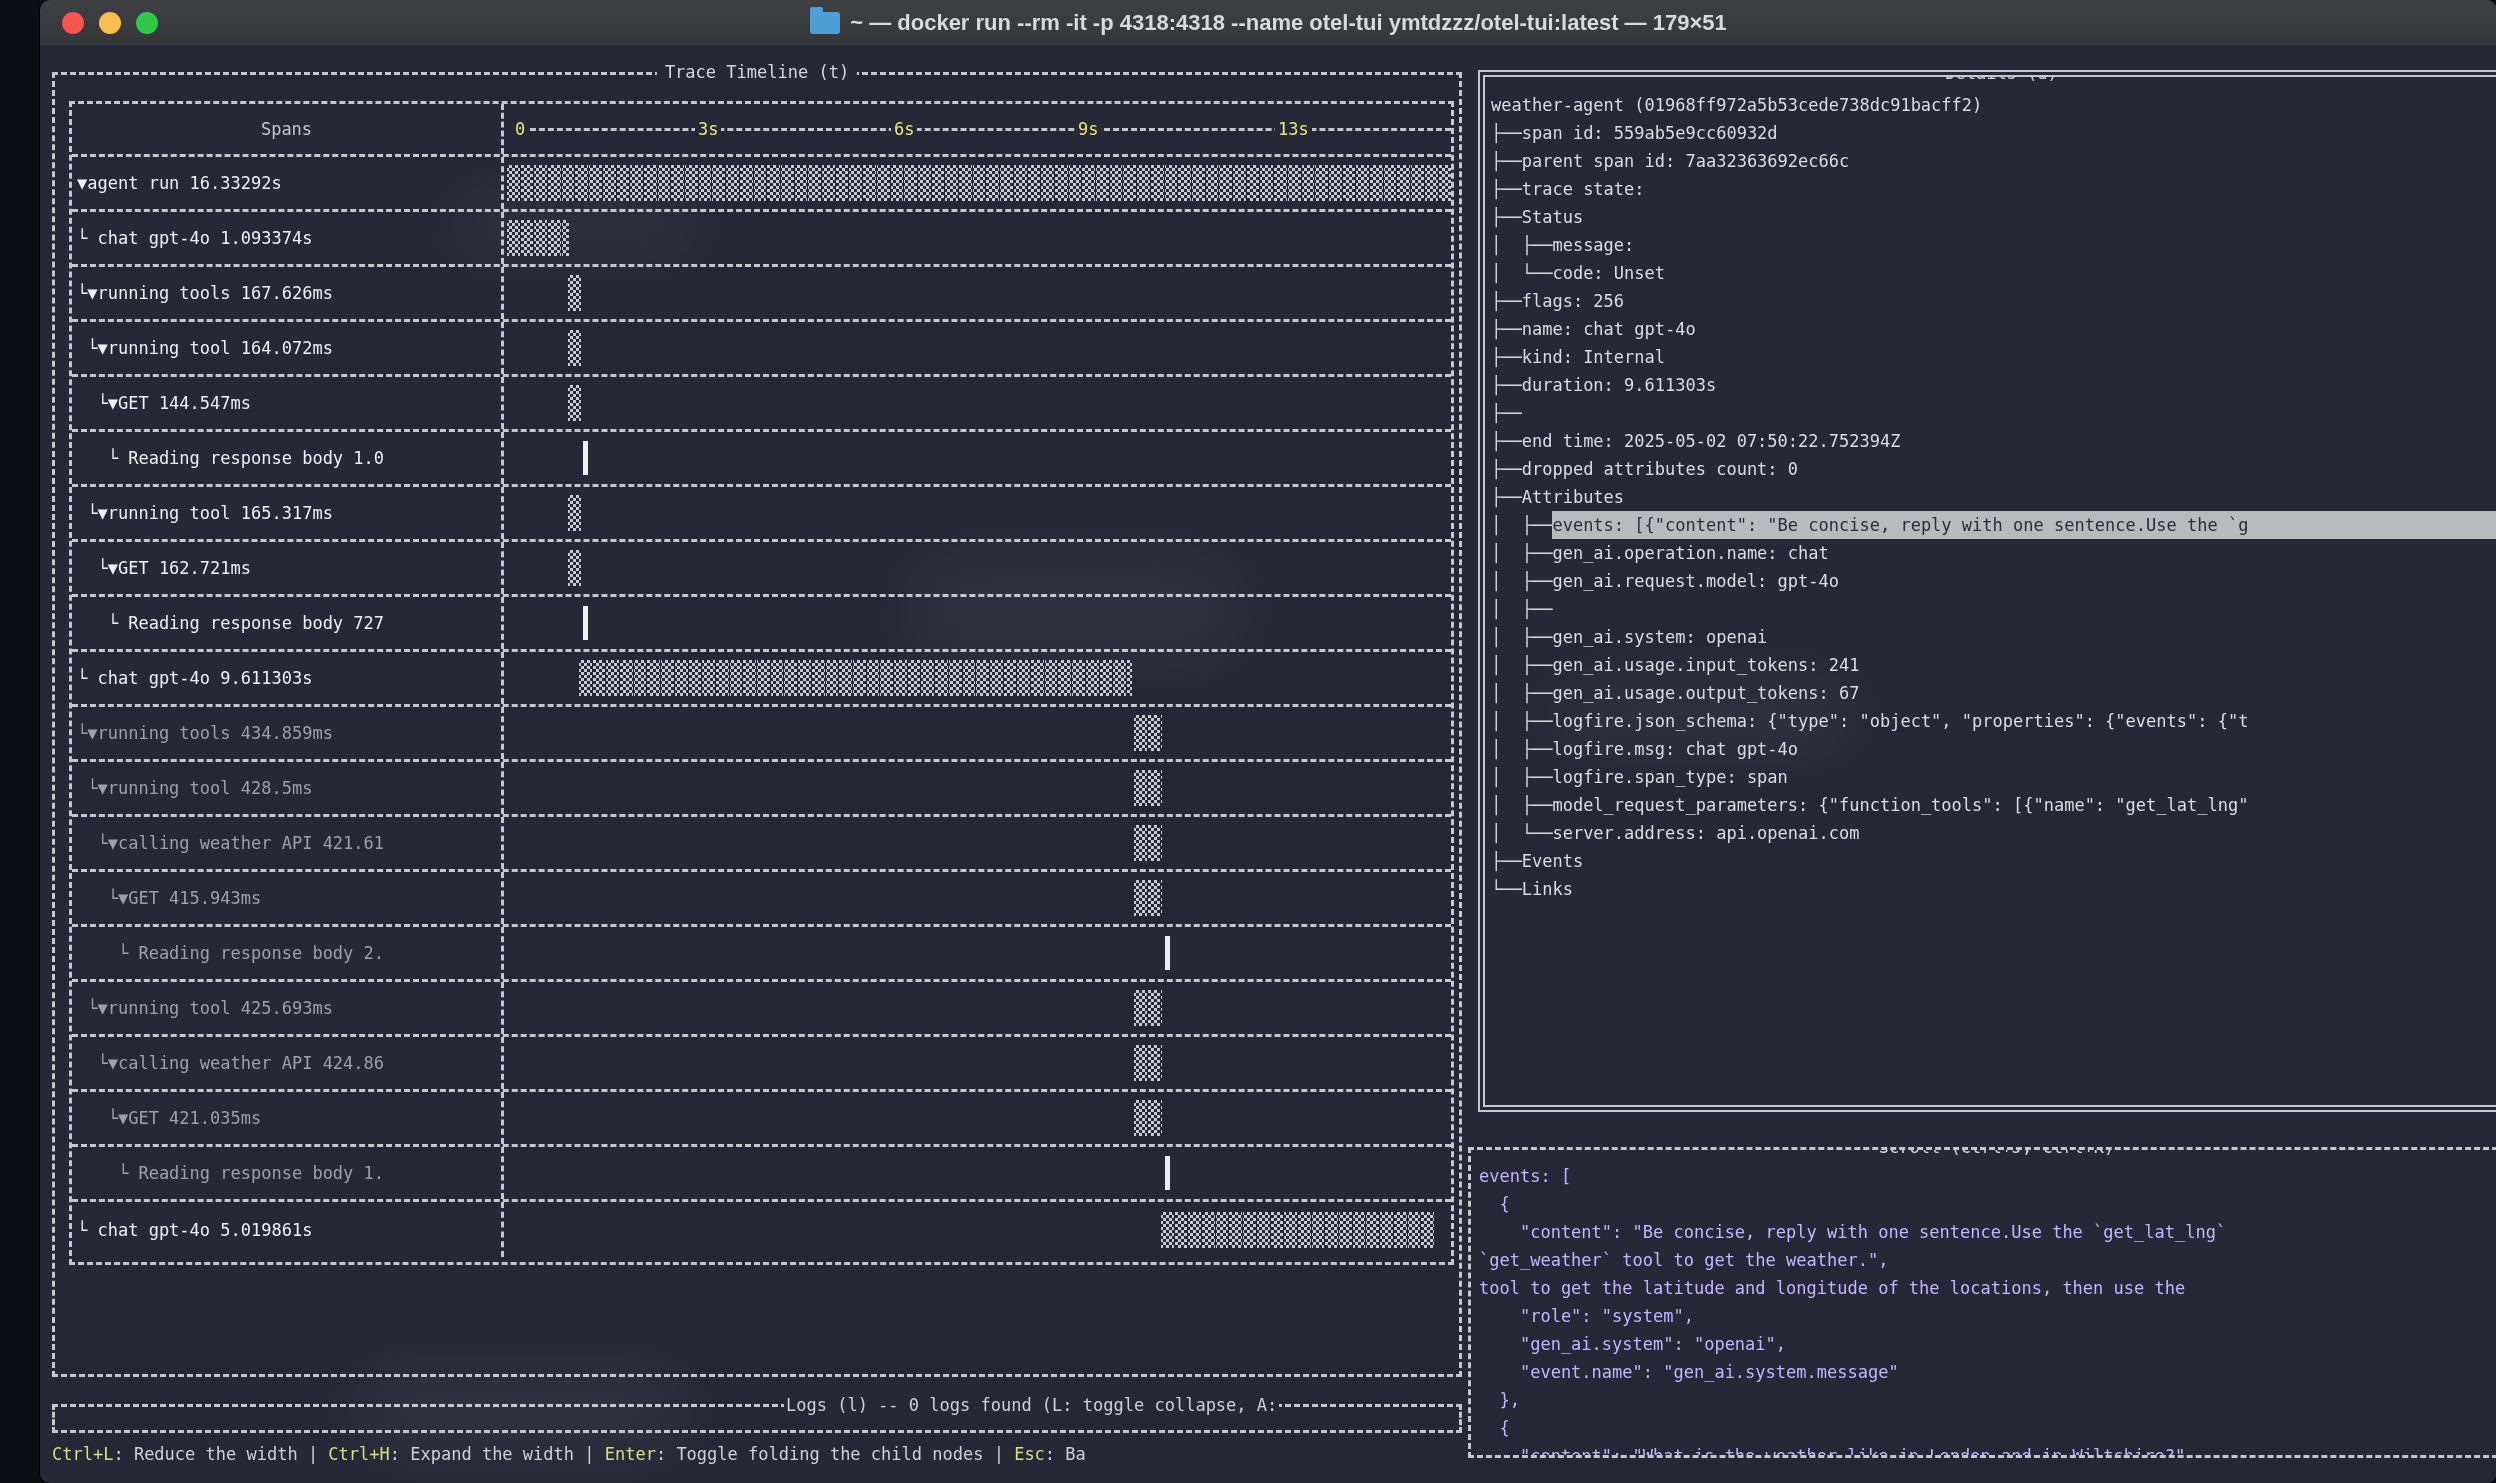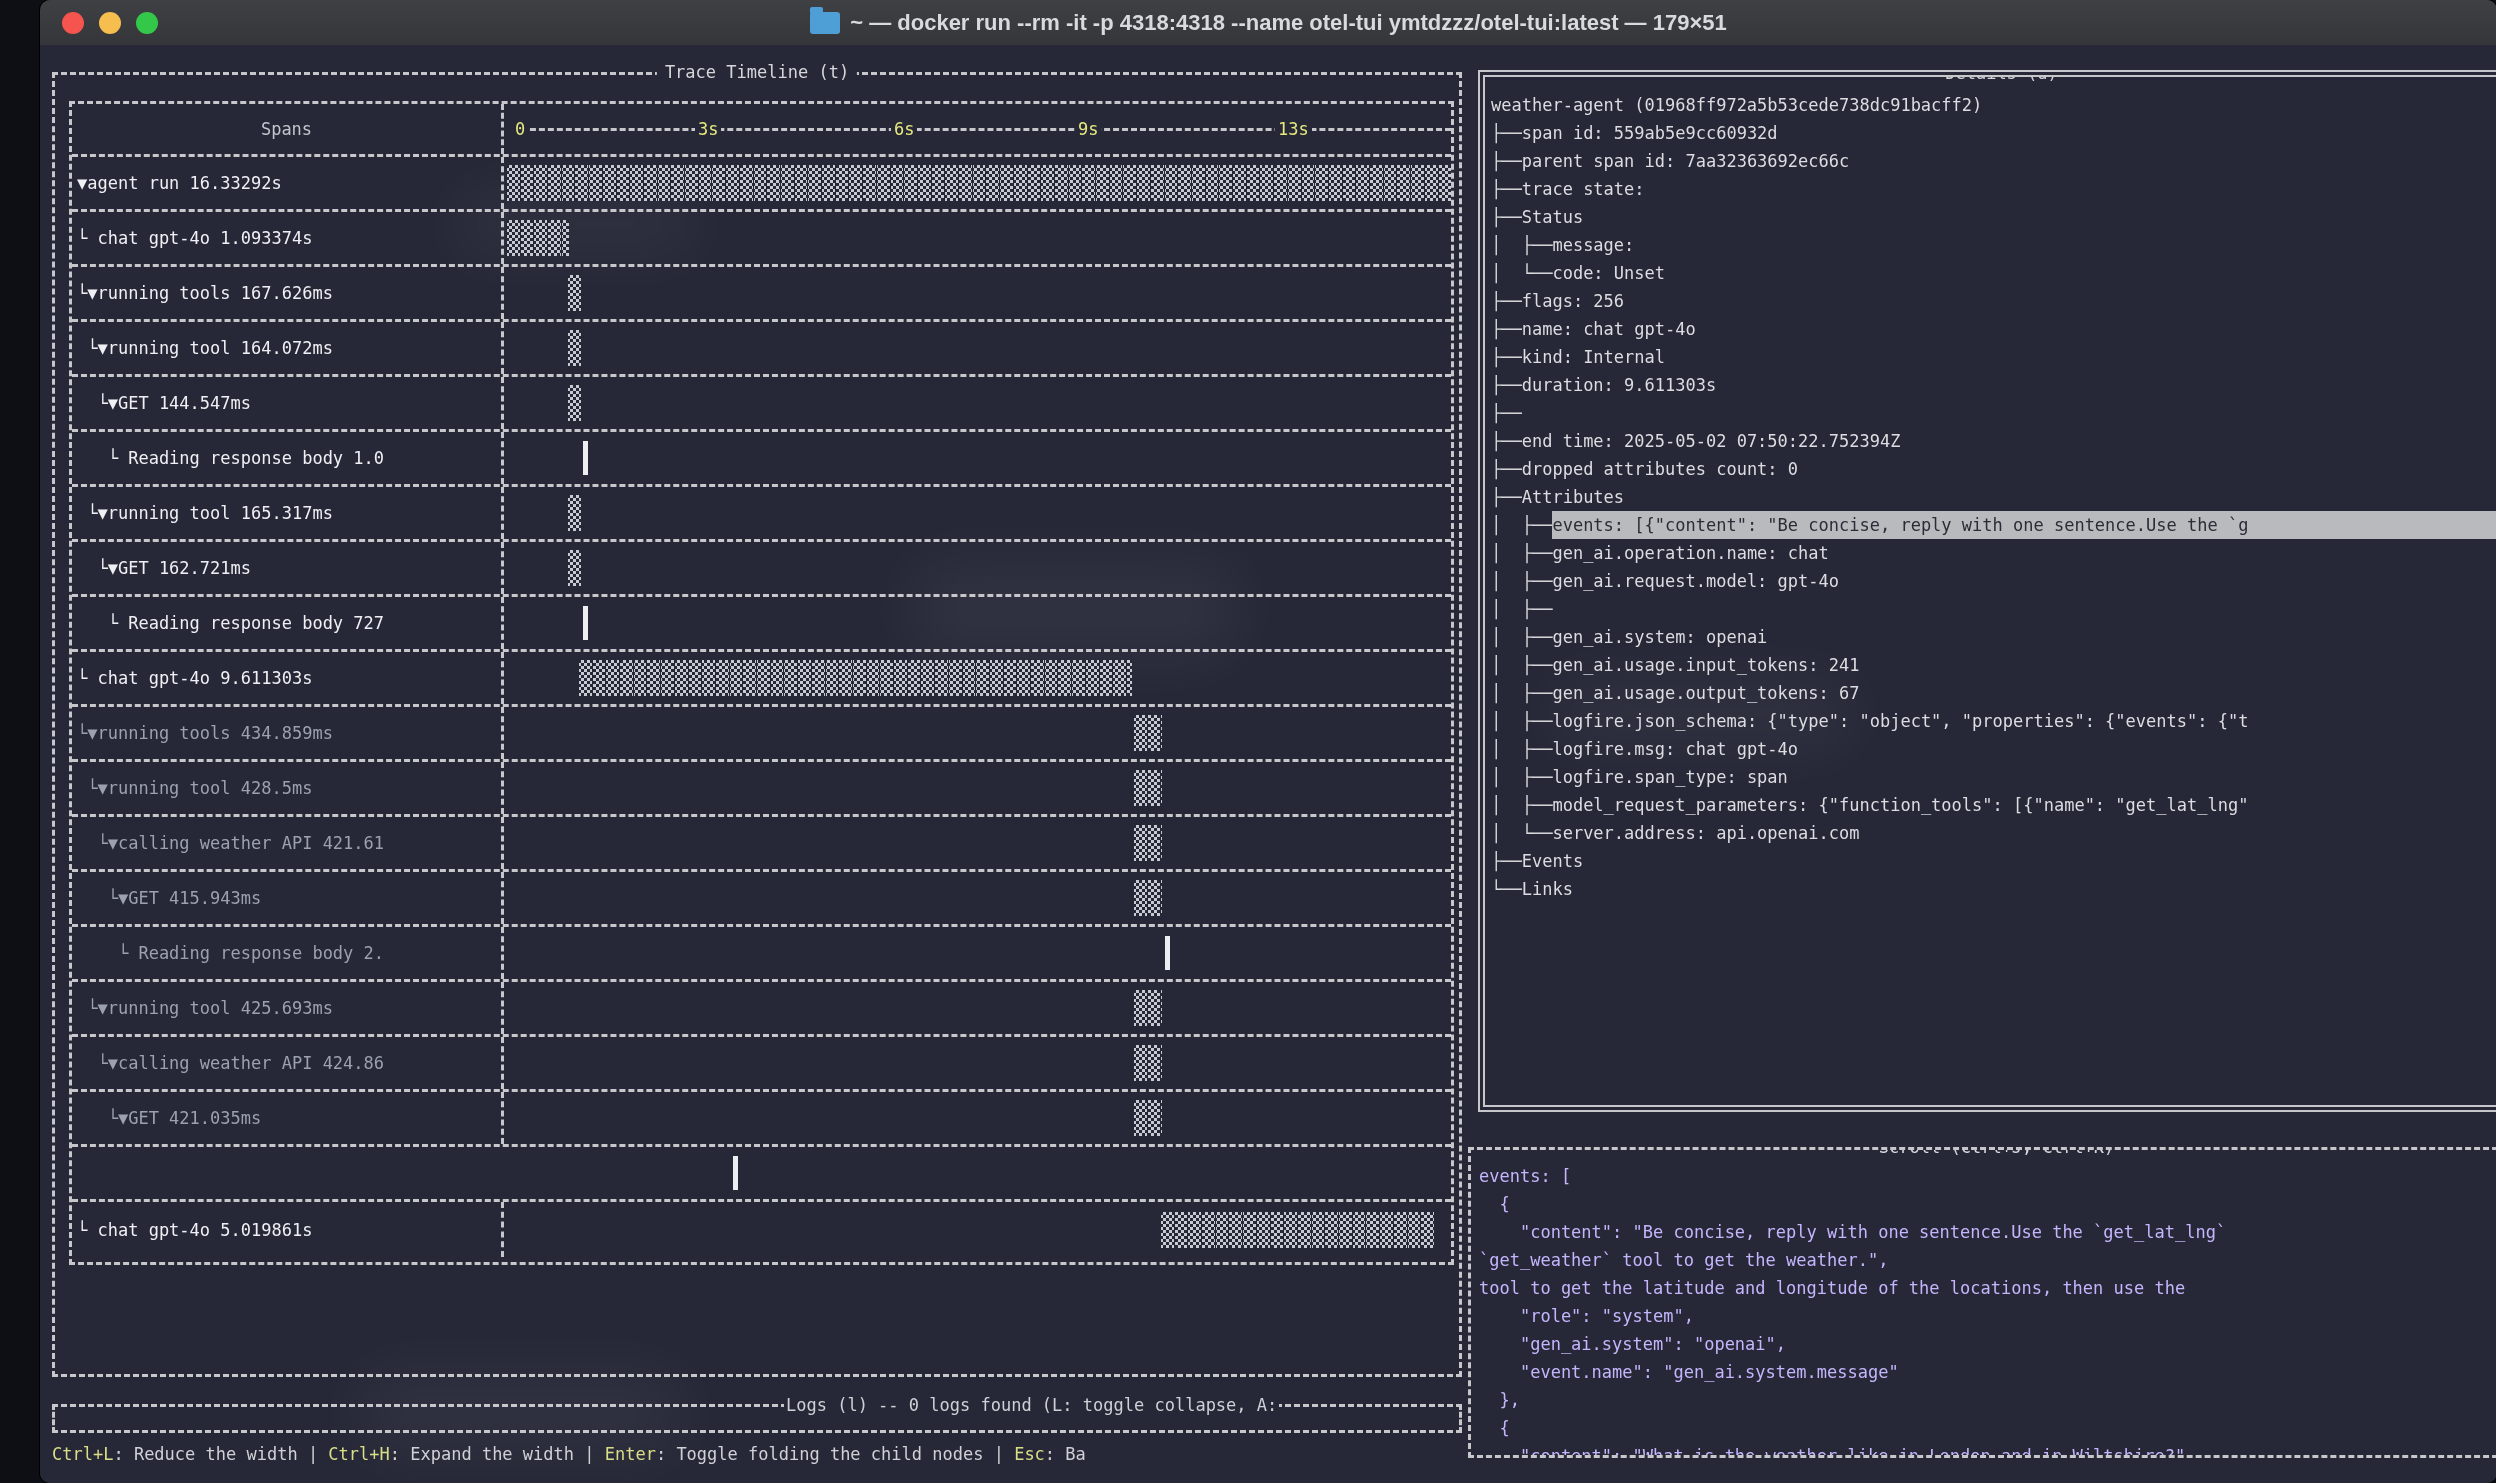--- a/index.html
+++ b/index.html
@@ -206,20 +206,21 @@
                 <div class="bar-hatch" style="left: 629px; width: 29px;"></div>
               </div>
             </div>
             <div class="span-row">
               <div class="cell-label dim">   └▼GET 421.035ms</div>
               <div class="cell-bar">
                 <div class="bar-hatch" style="left: 629px; width: 29px;"></div>
               </div>
             </div>
             <div class="span-row">
+              <div class="cell-label dim">    └ Reading response body 1.</div>
               <div class="cell-bar">
                 <div class="bar-line" style="left: 661px; width: 5px;"></div>
               </div>
             </div>
             <div class="span-row">
               <div class="cell-label">└ chat gpt-4o 5.019861s</div>
               <div class="cell-bar">
                 <div class="bar-hatch" style="left: 656px; width: 274px;"></div>
               </div>
             </div>

